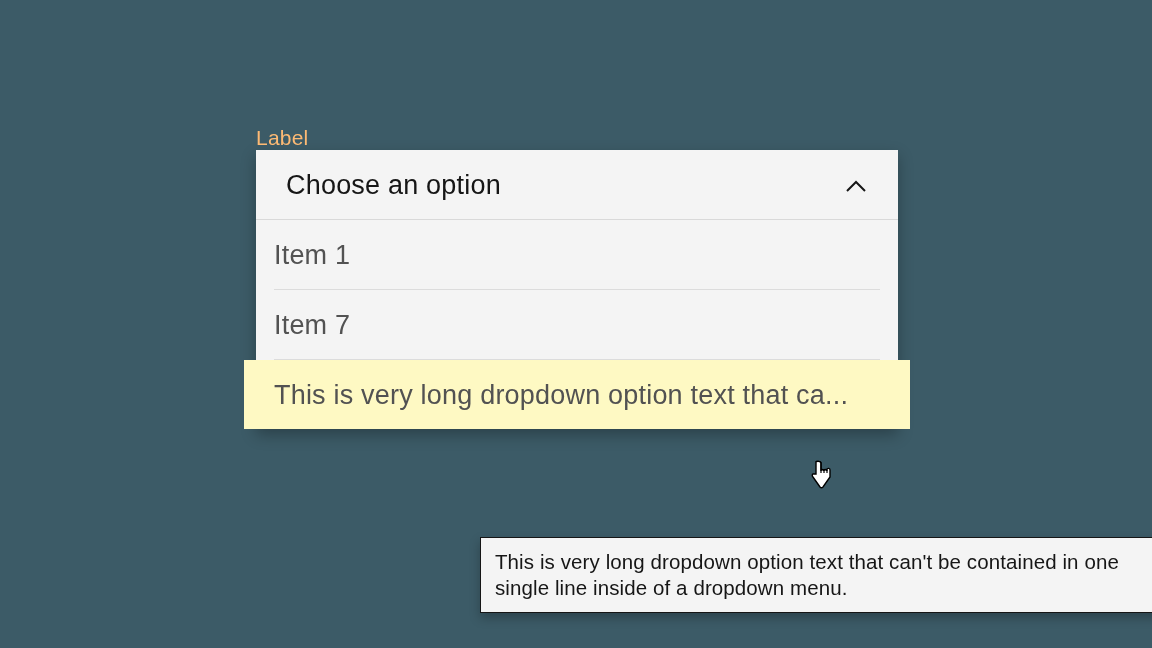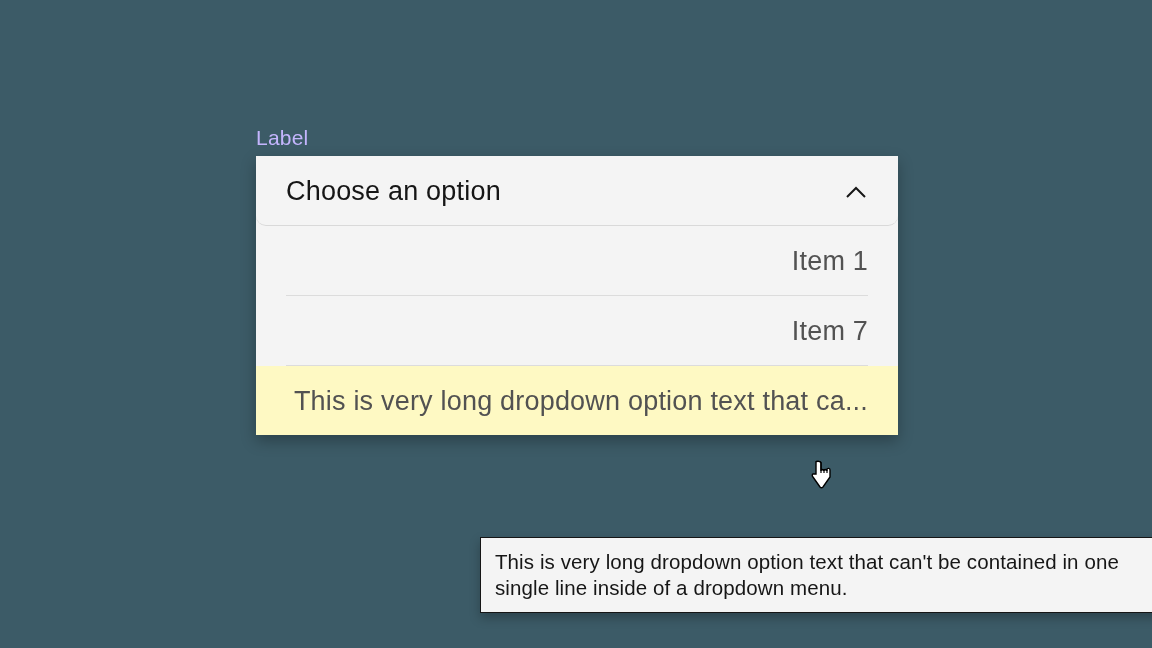--- a/index.html
+++ b/index.html
@@ -16,36 +16,35 @@
       overflow: hidden;
     }
     .wrapper {
       position: absolute;
       left: 256px;
       top: 126px;
       width: 642px;
     }
     .field-label {
       font-size: 21px;
-      color: #c4b5fd;
+      color: #fdba74;
       letter-spacing: 0.2px;
-      margin-bottom: 6px;
+      margin-bottom: 0;
     }
     .dropdown {
       background: #f4f4f4;
       box-shadow: 0 6px 14px rgba(0,0,0,0.28);
     }
     .dropdown-header {
       display: flex;
       align-items: center;
       justify-content: space-between;
       padding: 20px 30px 18px 30px;
       border-bottom: 1px solid #d9d9d9;
       cursor: pointer;
-      border-radius: 10px;
     }
     .dropdown-header-text {
       font-size: 27px;
       color: #161616;
       letter-spacing: 0.2px;
     }
     .chevron {
       width: 24px;
       height: 24px;
       display: flex;
@@ -53,22 +52,21 @@
       justify-content: center;
     }
     .chevron svg {
       width: 22px;
       height: 14px;
       stroke: #161616;
       stroke-width: 2;
       fill: none;
     }
     .dropdown-list {
-      padding: 0 30px;
-      text-align: right;
+      padding: 0 18px;
     }
     .dropdown-item {
       font-size: 27px;
       color: #525252;
       letter-spacing: 0.2px;
       padding: 20px 0 18px 0;
       border-bottom: 1px solid #dcdcdc;
       cursor: pointer;
       white-space: nowrap;
       overflow: hidden;

